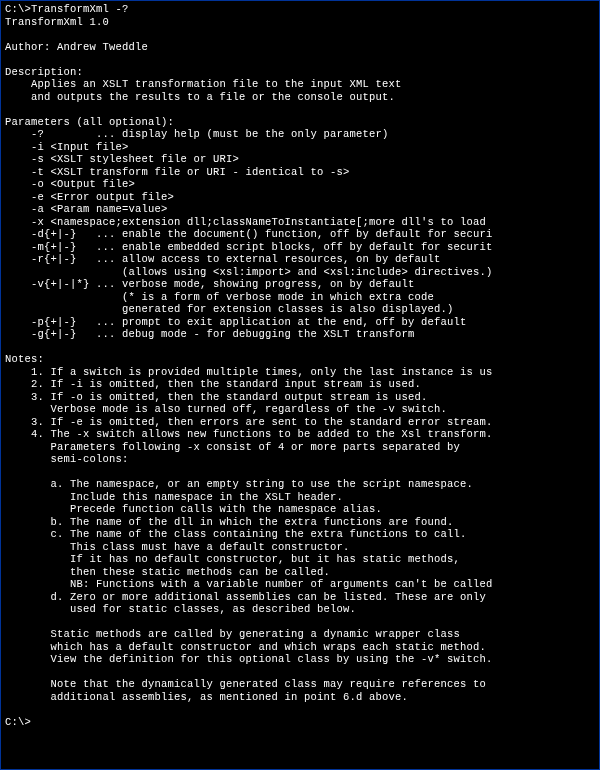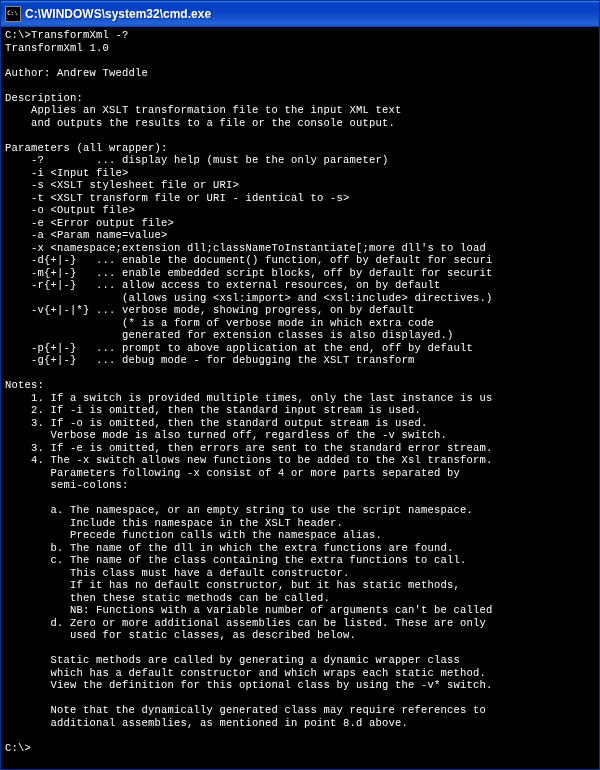--- a/index.html
+++ b/index.html
@@ -59,50 +59,46 @@
       padding: 2px 0 2px 4px;
       white-space: pre;
       overflow: hidden;
       letter-spacing: 0.2px;
     }
   </style>
 </head>
 <body>
 
 <div class="window">
-  <div class="titlebar">
-    <span class="titlebar-icon"></span>
-    <span class="titlebar-text">C:\WINDOWS\system32\cmd.exe</span>
-  </div>
   <div class="console"><span>C:\&gt;TransformXml -?</span>
 <span>TransformXml 1.0</span>
 <span></span>
 <span>Author: Andrew Tweddle</span>
 <span></span>
 <span>Description:</span>
 <span>    Applies an XSLT transformation file to the input XML text</span>
 <span>    and outputs the results to a file or the console output.</span>
 <span></span>
-<span>Parameters (all wrapper):</span>
+<span>Parameters (all optional):</span>
 <span>    -?        ... display help (must be the only parameter)</span>
 <span>    -i &lt;Input file&gt;</span>
 <span>    -s &lt;XSLT stylesheet file or URI&gt;</span>
 <span>    -t &lt;XSLT transform file or URI - identical to -s&gt;</span>
 <span>    -o &lt;Output file&gt;</span>
 <span>    -e &lt;Error output file&gt;</span>
 <span>    -a &lt;Param name=value&gt;</span>
 <span>    -x &lt;namespace;extension dll;classNameToInstantiate[;more dll's to load</span>
 <span>    -d{+|-}   ... enable the document() function, off by default for securi</span>
 <span>    -m{+|-}   ... enable embedded script blocks, off by default for securit</span>
 <span>    -r{+|-}   ... allow access to external resources, on by default</span>
 <span>                  (allows using &lt;xsl:import&gt; and &lt;xsl:include&gt; directives.)</span>
 <span>    -v{+|-|*} ... verbose mode, showing progress, on by default</span>
 <span>                  (* is a form of verbose mode in which extra code</span>
 <span>                  generated for extension classes is also displayed.)</span>
-<span>    -p{+|-}   ... prompt to above application at the end, off by default</span>
+<span>    -p{+|-}   ... prompt to exit application at the end, off by default</span>
 <span>    -g{+|-}   ... debug mode - for debugging the XSLT transform</span>
 <span></span>
 <span>Notes:</span>
 <span>    1. If a switch is provided multiple times, only the last instance is us</span>
 <span>    2. If -i is omitted, then the standard input stream is used.</span>
 <span>    3. If -o is omitted, then the standard output stream is used.</span>
 <span>       Verbose mode is also turned off, regardless of the -v switch.</span>
 <span>    3. If -e is omitted, then errors are sent to the standard error stream.</span>
 <span>    4. The -x switch allows new functions to be added to the Xsl transform.</span>
 <span>       Parameters following -x consist of 4 or more parts separated by</span>
@@ -118,16 +114,16 @@
 <span>          then these static methods can be called.</span>
 <span>          NB: Functions with a variable number of arguments can't be called</span>
 <span>       d. Zero or more additional assemblies can be listed. These are only</span>
 <span>          used for static classes, as described below.</span>
 <span></span>
 <span>       Static methods are called by generating a dynamic wrapper class</span>
 <span>       which has a default constructor and which wraps each static method.</span>
 <span>       View the definition for this optional class by using the -v* switch.</span>
 <span></span>
 <span>       Note that the dynamically generated class may require references to</span>
-<span>       additional assemblies, as mentioned in point 8.d above.</span>
+<span>       additional assemblies, as mentioned in point 6.d above.</span>
 <span></span>
 <span>C:\&gt;</span></div>
 </div>
 
 </body></html>

